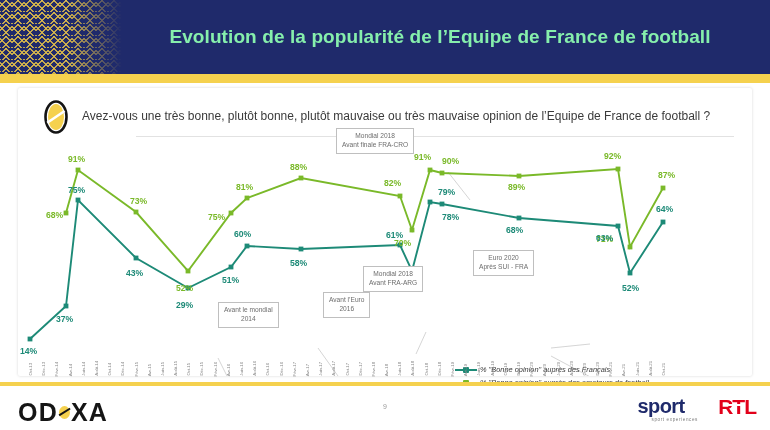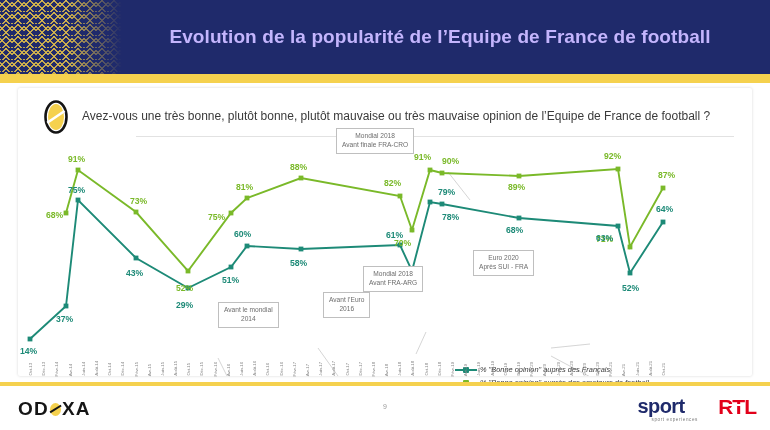--- a/index.html
+++ b/index.html
@@ -18,21 +18,21 @@
     background-image:
       repeating-linear-gradient(45deg,  rgba(226,191,73,.85) 0 1.2px, transparent 1.2px 6px),
       repeating-linear-gradient(-45deg, rgba(226,191,73,.85) 0 1.2px, transparent 1.2px 6px);
     background-size:12px 12px,12px 12px;
     -webkit-mask-image:linear-gradient(to right,#000 55%,transparent 100%);
             mask-image:linear-gradient(to right,#000 55%,transparent 100%);
   }
   .header-title{
     position:absolute;left:140px;top:0;width:600px;height:74px;
     display:flex;align-items:center;justify-content:center;
-    color:#c4b5fd;font-size:19px;font-weight:700;letter-spacing:.1px;
+    color:#86efac;font-size:19px;font-weight:700;letter-spacing:.1px;
     text-align:center;
   }
   .gold-bar{position:absolute;left:0;top:74px;width:770px;height:9px;background:#f5d14e;}
 
   
   .card{
     position:absolute;left:18px;top:88px;width:734px;height:288px;
     background:#fff;border-radius:2px;
     box-shadow:0 0 3px rgba(0,0,0,.16);
   }
@@ -72,21 +72,21 @@
     font-size:4.4px;color:#8a8a8a;
     writing-mode:vertical-rl;transform:rotate(180deg);
     white-space:nowrap;letter-spacing:-.1px;
   }
 
   
   .foot-gold{position:absolute;left:0;top:382px;width:770px;height:4px;background:#f5d14e;}
   .footer{position:absolute;left:0;top:386px;width:770px;height:44px;background:#fff;}
   .odoxa-logo{
     position:absolute;left:18px;top:12px;
-    font-size:19px;font-weight:700;color:#151515;letter-spacing:1.2px;
+    font-size:25px;font-weight:700;color:#151515;letter-spacing:1.2px;
     display:flex;align-items:center;
   }
   .odoxa-o{
     display:inline-block;width:11px;height:13px;border-radius:50%;
     background:#f5d14e;position:relative;margin:0 1px;
   }
   .odoxa-o::after{
     content:"";position:absolute;left:-1px;top:5px;width:13px;height:1.6px;
     background:#151515;transform:rotate(-32deg);
   }

